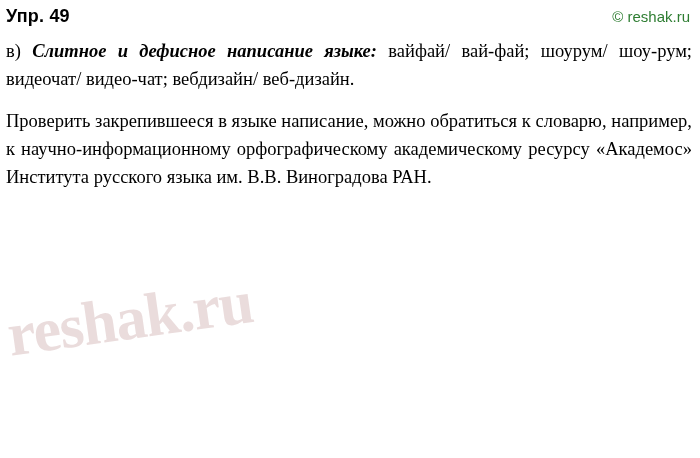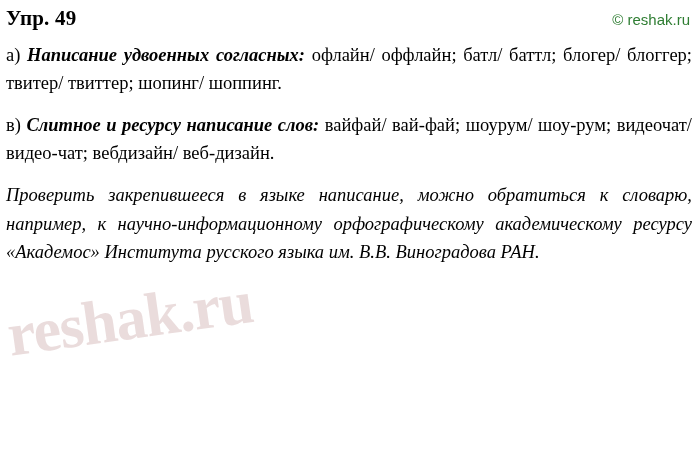--- a/index.html
+++ b/index.html
@@ -22,23 +22,23 @@
     box-sizing: border-box;
     padding: 6px 4px 0 4px;
   }
   .header-row {
     display: flex;
     align-items: baseline;
     justify-content: space-between;
     padding: 0 6px 0 2px;
   }
   .ex-title {
-    font-size: 21px;
+    font-size: 18px;
     font-weight: bold;
-    font-family: Liberation Serif, serif;
+    font-family: Liberation Sans, sans-serif;
     letter-spacing: 0.2px;
   }
   .copyright {
     font-size: 15px;
     color: #2e7d32;
     font-family: Liberation Sans, sans-serif;
   }
   .body-text {
     margin-top: 10px;
     padding: 0 4px 0 2px;
@@ -46,21 +46,20 @@
   p.para {
     margin: 0 0 14px 0;
     font-size: 18.5px;
     line-height: 1.52;
     text-align: justify;
     text-justify: inter-word;
     font-family: "Liberation Serif", serif;
   }
   p.para:last-child {
     margin-bottom: 14px;
-    font-style: italic;
   }
   .marker {
     font-style: normal;
   }
   .lead {
     font-weight: bold;
     font-style: italic;
   }
   .gap-before {
     margin-top: 20px;
@@ -95,28 +94,24 @@
 
   <div class="content-layer">
 
     <div class="header-row">
       <div class="ex-title">Упр. 49</div>
       <div class="copyright">© reshak.ru</div>
     </div>
 
     <div class="body-text">
 
-      <p class="para">
-        <span class="marker">а)</span>
-        <span class="lead">Написание удвоенных согласных:</span><span> офлайн/ оффлайн; батл/ баттл; блогер/ блоггер; твитер/ твиттер; шопинг/ шоппинг.</span>
-      </p>
 
 
       <p class="para">
         <span class="marker">в)</span>
-        <span class="lead">Слитное и ресурсу написание слов:</span><span> вайфай/ вай-фай; шоурум/ шоу-рум; видеочат/ видео-чат; вебдизайн/ веб-дизайн.</span>
+        <span class="lead">Слитное и дефисное написание языке:</span><span> вайфай/ вай-фай; шоурум/ шоу-рум; видеочат/ видео-чат; вебдизайн/ веб-дизайн.</span>
       </p>
 
       <p class="para gap-before">Проверить закрепившееся в языке написание, можно обратиться к словарю, например, к научно-информационному орфографическому академическому ресурсу «Академос» Института русского языка им. В.В. Виноградова РАН.</p>
 
     </div>
   </div>
 </div>
 
 </body></html>

